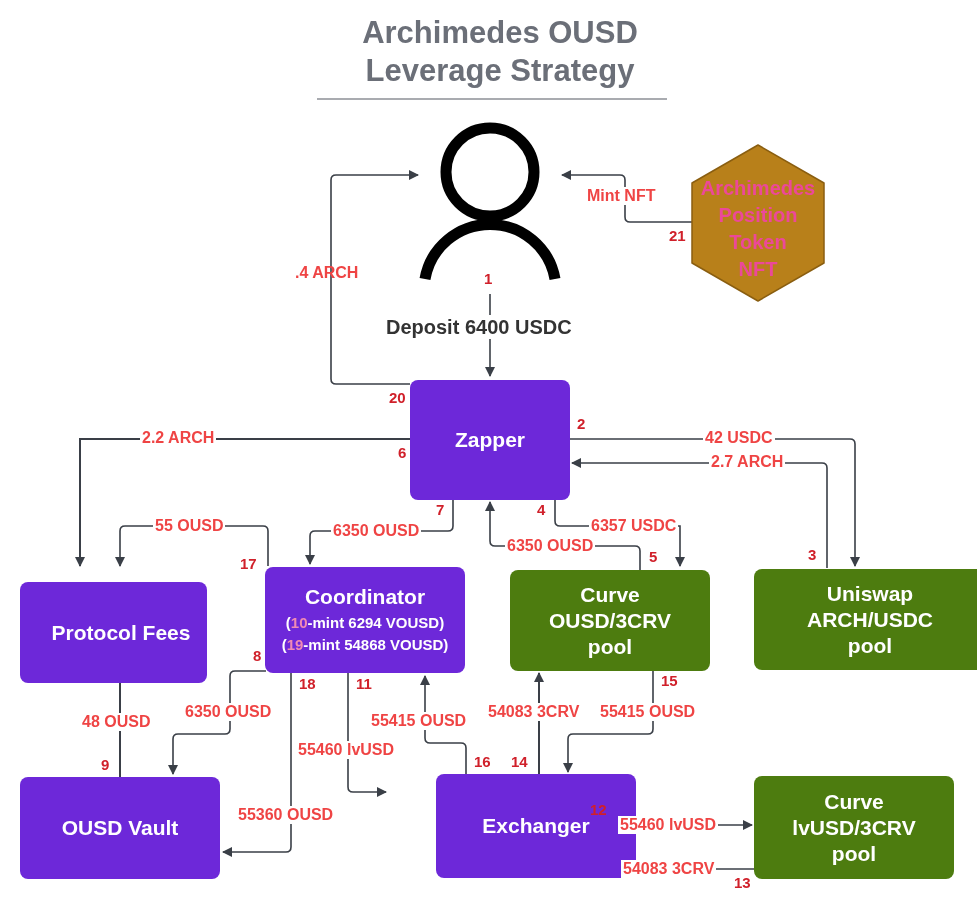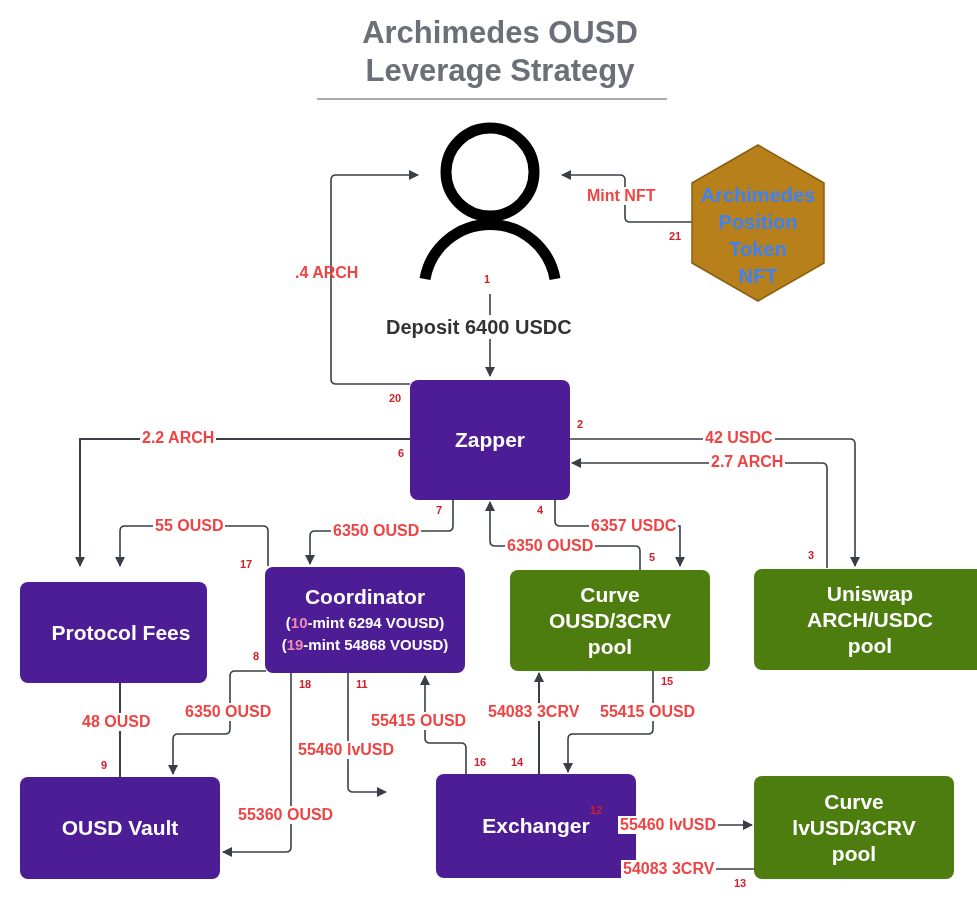--- a/index.html
+++ b/index.html
@@ -4,33 +4,33 @@
 <style>
   html, body { margin: 0; padding: 0; background: #ffffff; }
   body { width: 977px; height: 907px; position: relative; overflow: hidden;
          font-family: "Liberation Sans", sans-serif; }
   .title { position: absolute; left: 300px; top: 14px; width: 400px; text-align: center;
            color: #6b6f78; font-weight: bold; font-size: 31px; line-height: 38px; }
   .title-rule { position: absolute; left: 317px; top: 98px; width: 350px; height: 2px; background: #a9abb0; }
   .box { position: absolute; border-radius: 8px; color: #fff; font-weight: bold;
          display: flex; flex-direction: column; align-items: center; justify-content: center;
          text-align: center; }
-  .dark { background: #4c1d95; }
+  .dark { background: #6d28d9; }
   .light { background: #4d7c0f; }
   .box .main { font-size: 21px; line-height: 26px; }
   .box .sub { font-size: 15px; line-height: 22px; }
   .pink { color: #f08ab4; }
   .hex { position: absolute; left: 690px; top: 143px; width: 136px; height: 160px; }
-  .hex-text { position: absolute; left: 690px; top: 182px; width: 136px; text-align: center;
-              color: #3b82f6; font-weight: bold; font-size: 20px; line-height: 27px; }
+  .hex-text { position: absolute; left: 690px; top: 175px; width: 136px; text-align: center;
+              color: #ec4899; font-weight: bold; font-size: 20px; line-height: 27px; }
   svg.lines { position: absolute; left: 0; top: 0; }
   .lbl { position: absolute; background: #fff; color: #ef4444; font-weight: bold; font-size: 16px;
          line-height: 18px; padding: 0 2px; white-space: nowrap; }
   .lbl.big { font-size: 20px; line-height: 24px; color: #333; }
-  .step { position: absolute; color: #d0202a; font-weight: bold; font-size: 11px; line-height: 16px; }
+  .step { position: absolute; color: #d0202a; font-weight: bold; font-size: 15px; line-height: 16px; }
 </style>
 </head>
 <body>
 
 <div class="title">
   <div>Archimedes OUSD</div>
   <div>Leverage Strategy</div>
 </div>
 <div class="title-rule"></div>
 

